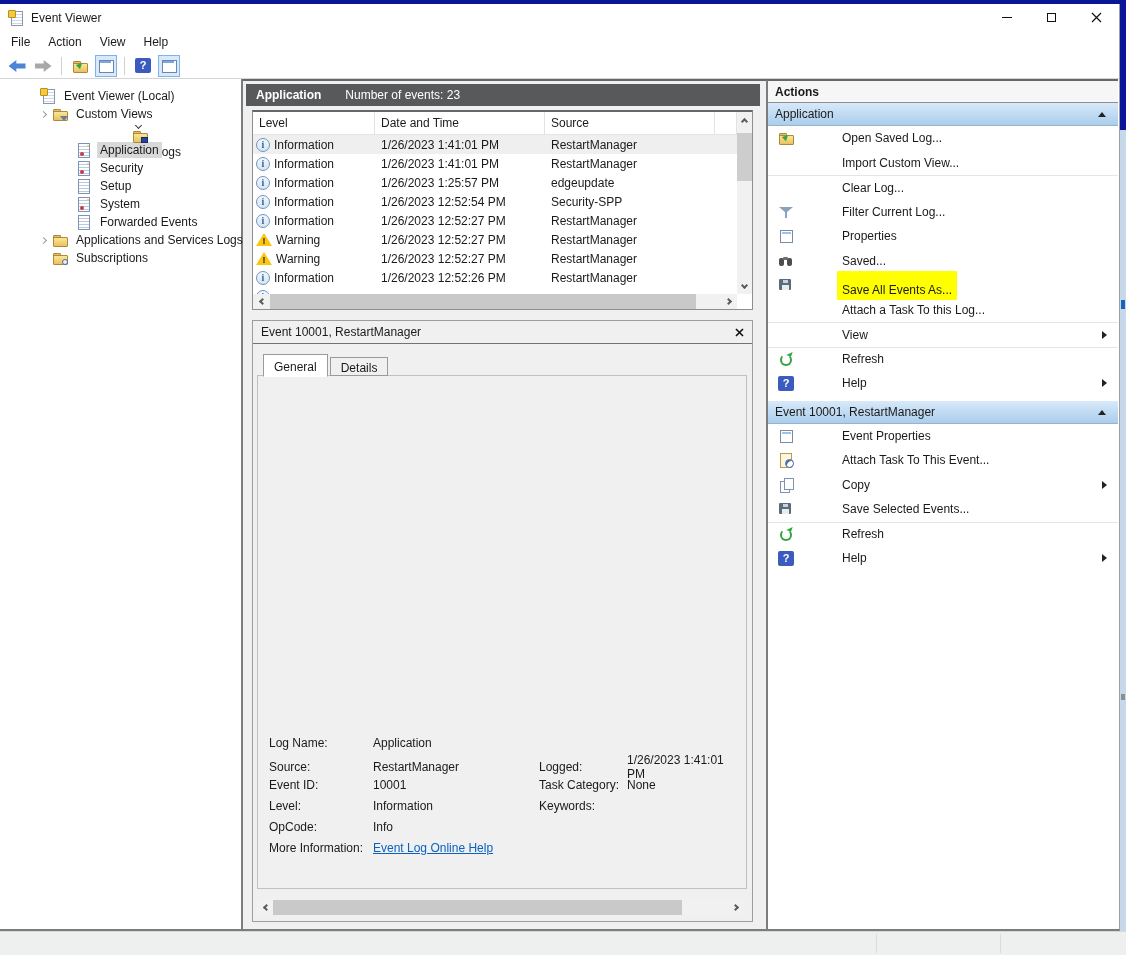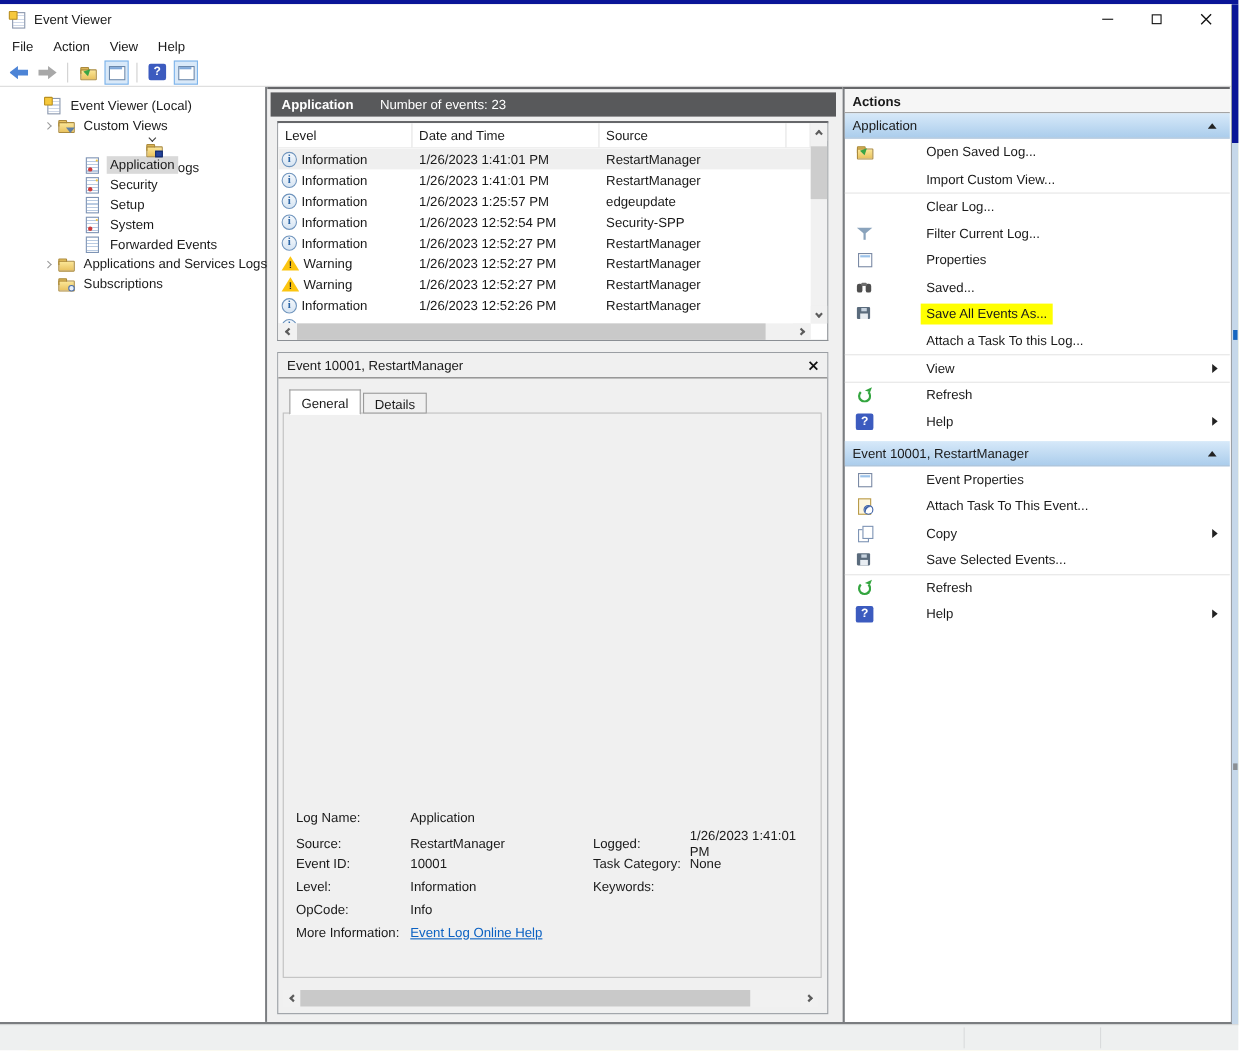--- a/index.html
+++ b/index.html
@@ -1,17 +1,17 @@
 <!DOCTYPE html>
 <html><head>
 <meta charset="utf-8">
 <style>
   *{margin:0;padding:0;box-sizing:border-box;}
   html,body{width:1126px;height:955px;overflow:hidden;font-family:"Liberation Sans",sans-serif;font-size:12px;color:#1a1a1a;}
-  .screen{position:relative;width:1126px;height:955px;background:#fef9c3;border-radius:28px;}
+  .screen{position:relative;width:1126px;height:955px;background:#7f1d1d;}
   
   .bg-top{position:absolute;left:0;top:0;width:1126px;height:4px;background:#0a1597;}
   .bg-right{position:absolute;left:1120px;top:4px;width:6px;height:927px;background:#c6d8ea;}
   .bg-right .navy{position:absolute;left:0;top:0;width:6px;height:126px;background:#0a1597;}
   .bg-right .mk1{position:absolute;left:1px;top:296px;width:4px;height:9px;background:#1565c0;}
   .bg-right .mk2{position:absolute;left:1px;top:690px;width:4px;height:6px;background:#8a8f94;}
   .bg-bottom{position:absolute;left:0;top:931px;width:1126px;height:24px;background:#eef0f0;border-top:1px solid #d7d9da;}
   .bg-bottom .vsep{position:absolute;top:2px;bottom:2px;width:1px;background:#d9dbdc;}
   
   .window{position:absolute;left:0;top:4px;width:1120px;height:927px;background:#fff;border-right:1px solid #9aa0a6;border-bottom:2px solid #7a7d80;}
@@ -76,21 +76,21 @@
   .pvhscroll{position:absolute;left:4px;right:8px;bottom:6px;height:15px;background:#f1f1f1;}
   .pvhscroll .thumb{position:absolute;left:16px;top:0;height:15px;width:84%;background:#c9c9c9;}
   
   .actions-title{height:22px;display:flex;align-items:center;padding-left:7px;font-weight:bold;background:#f6f6f6;border-bottom:1px solid #8f8f8f;}
   .agroup-header{height:23px;display:flex;align-items:center;padding-left:7px;background:linear-gradient(#d7e9f9,#abcdec);border-bottom:1px solid #96b4d2;position:relative;}
   .agroup-header .tri{position:absolute;right:12px;top:9px;width:0;height:0;border-left:4px solid transparent;border-right:4px solid transparent;border-bottom:5px solid #222;}
   .aitem{height:24.5px;display:flex;align-items:center;position:relative;gap:40px;}
   .aitem.sep{border-top:1px solid #e5e5e5;}
   .aitem .icon{margin-left:10px;}
   .aitem .albl{margin-left:8px;}
-  .aitem .albl.hl{background:#ffff00;padding:2px 5px 3px;margin-left:3px;}
+  .aitem .albl.hl{background:#ffff00;padding:12px 5px 3px;margin-left:3px;}
   .aitem .arr{position:absolute;right:11px;top:8px;width:0;height:0;border-top:4px solid transparent;border-bottom:4px solid transparent;border-left:5px solid #222;}
   .agap{height:5px;}
   
   .icon{position:relative;width:16px;height:16px;flex:0 0 16px;display:inline-block;}
   .m{position:absolute;display:block;}
   .icon-event-viewer::before{content:"";position:absolute;left:3px;top:1px;width:10px;height:13px;background:repeating-linear-gradient(#fff 0 2px,#cfd8e8 2px 3px);border:1px solid #8a97ad;}
   .icon-event-viewer::after{content:"";position:absolute;left:0;top:0;width:6px;height:6px;background:#f6c83c;border:1px solid #b98f1f;border-radius:1px;}
   .icon-log::before,.icon-log-plain::before{content:"";position:absolute;left:2px;top:1px;width:10px;height:13px;background:repeating-linear-gradient(#fff 0 2px,#b9cbe2 2px 3px);border:1px solid #7e94b5;}
   .icon-log::after{content:"";position:absolute;left:4px;bottom:2px;width:4px;height:4px;border-radius:50%;background:#cc3b3b;box-shadow:6px -8px 0 -1px #f3c73e;}
   .icon-folder::after,.icon-folder-open::after{content:"";position:absolute;left:1px;top:5px;width:13px;height:8px;background:linear-gradient(#fbe696,#e9c25f);border:1px solid #ab8a3c;border-radius:1px;}

